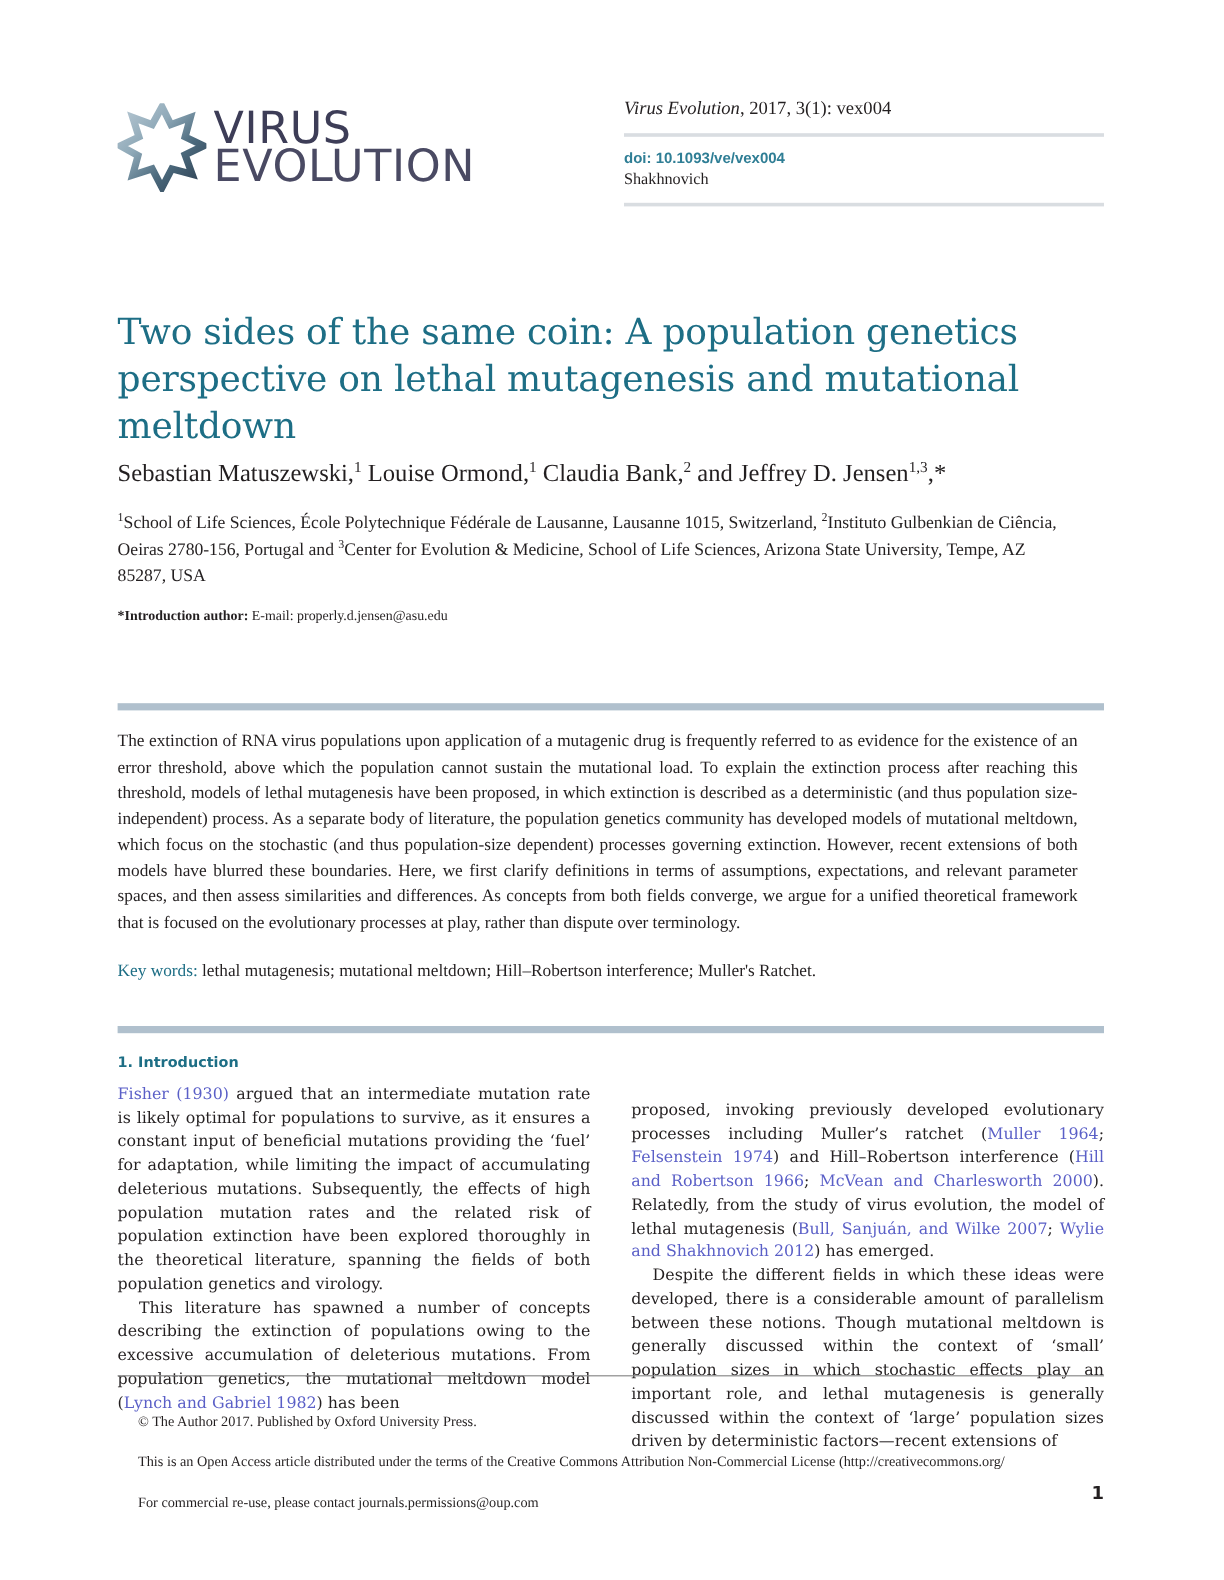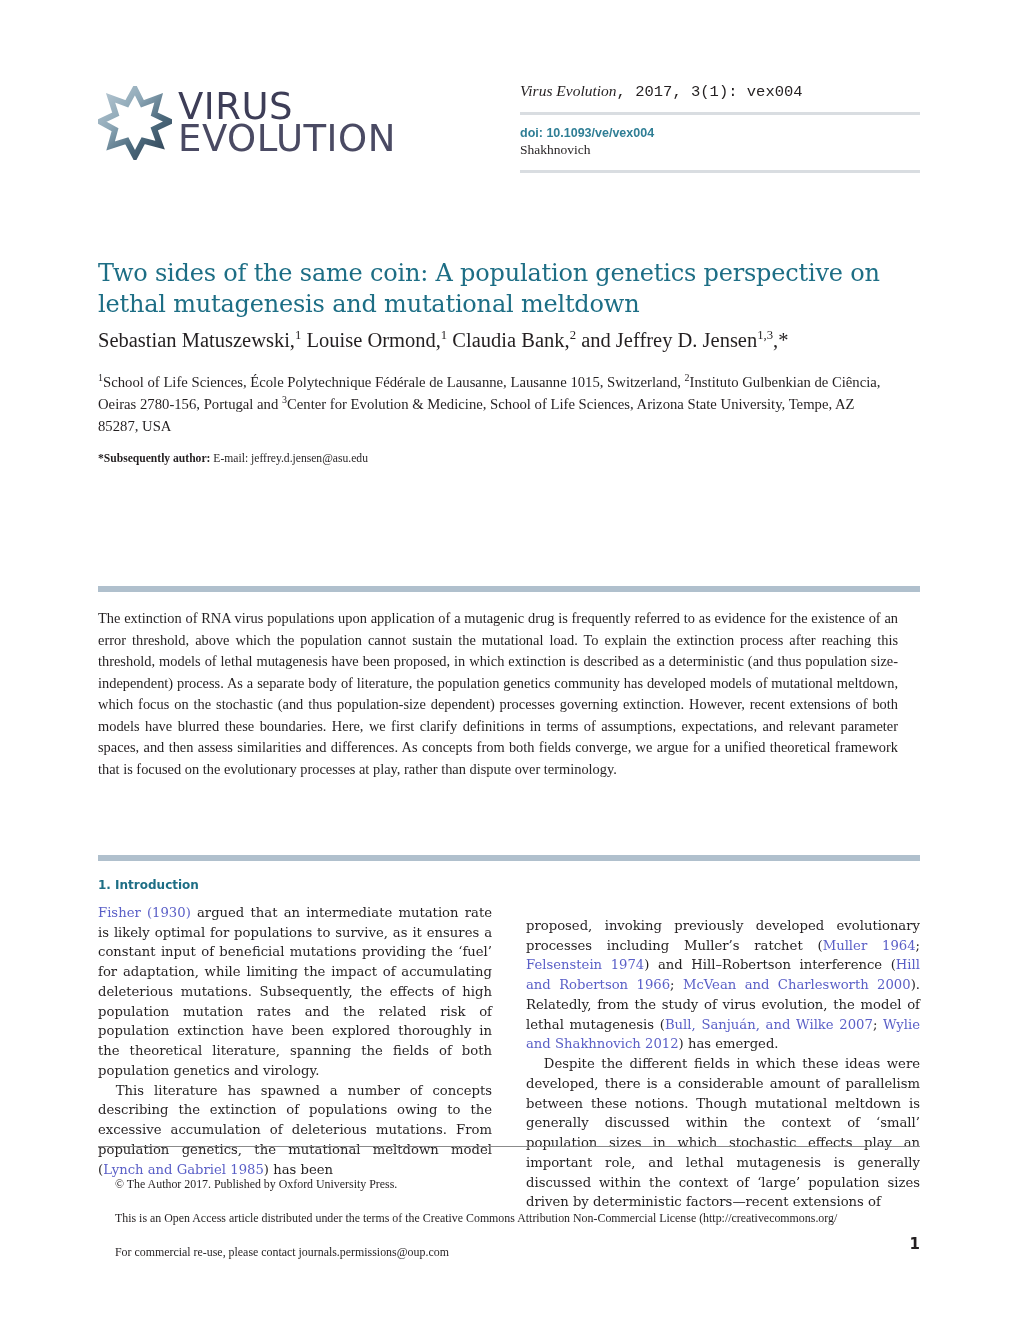--- a/index.html
+++ b/index.html
@@ -65,21 +65,21 @@
     width: 400px;
     padding-top: 4px;
   }
   .journal-cite {
     font-family: "Liberation Serif", serif;
     font-style: italic;
     font-size: 15.5px;
     color: #231f20;
     margin: 0 0 11px 0;
   }
-  .journal-cite .roman { font-style: normal; font-family: Liberation Mono, monospace; }
+  .journal-cite .roman { font-style: normal; }
   .meta-rule {
     height: 3px;
     background: #d9dde1;
     width: 100%;
   }
   .doi-line {
     font-family: "Liberation Sans", sans-serif;
     font-size: 12.5px;
     color: #2f7e95;
     font-weight: 600;
@@ -96,21 +96,21 @@
   
   .title-area {
     position: absolute;
     left: 98px;
     top: 258px;
     width: 790px;
   }
   h1.paper-title {
     font-family: "DejaVu Serif", serif;
     font-weight: 400;
-    font-size: 24px;
+    font-size: 30px;
     line-height: 1.30;
     color: #1d6e85;
     margin: 0 0 6px 0;
     letter-spacing: -0.2px;
   }
   .authors {
     font-family: "Liberation Serif", serif;
     font-size: 20.5px;
     line-height: 1.38;
     color: #231f20;
@@ -275,37 +275,41 @@
       <div class="meta-rule"></div>
     </div>
 
   </div>
 
   <div class="title-area">
     <h1 class="paper-title">Two sides of the same coin: A population genetics perspective on lethal mutagenesis and mutational meltdown</h1>
     <p class="authors">Sebastian Matuszewski,<sup>1</sup> Louise Ormond,<sup>1</sup> Claudia Bank,<sup>2</sup> and Jeffrey D. Jensen<sup>1,3</sup>,*</p>
     <div class="affiliations"><sup>1</sup>School of Life Sciences, École Polytechnique Fédérale de Lausanne, Lausanne 1015, Switzerland, <sup>2</sup>Instituto Gulbenkian de Ciência, Oeiras 2780-156, Portugal and <sup>3</sup>Center for Evolution &amp; Medicine, School of Life Sciences, Arizona State University, Tempe, AZ 85287, USA</div>
     <div class="corresponding">
-      <b>*Subsequently author:</b>
-      <span>E-mail: jeffrey.d.jensen@asu.edu</span>
+      <b>*Introduction author:</b>
+      <span>E-mail: properly.d.jensen@asu.edu</span>
     </div>
   </div>
 
   <div class="thick-rule" style="top:586px"></div>
   <div class="thick-rule" style="top:855px"></div>
 
   <div class="abstract-block">
     <p class="abstract-text">The extinction of RNA virus populations upon application of a mutagenic drug is frequently referred to as evidence for the existence of an error threshold, above which the population cannot sustain the mutational load. To explain the extinction process after reaching this threshold, models of lethal mutagenesis have been proposed, in which extinction is described as a deterministic (and thus population size-independent) process. As a separate body of literature, the population genetics community has developed models of mutational meltdown, which focus on the stochastic (and thus population-size dependent) processes governing extinction. However, recent extensions of both models have blurred these boundaries. Here, we first clarify definitions in terms of assumptions, expectations, and relevant parameter spaces, and then assess similarities and differences. As concepts from both fields converge, we argue for a unified theoretical framework that is focused on the evolutionary processes at play, rather than dispute over terminology.</p>
+    <div class="keywords">
+      <span class="kw-label">Key words:</span>
+      <span>lethal mutagenesis; mutational meltdown; Hill–Robertson interference; Muller's Ratchet.</span>
+    </div>
   </div>
 
   <div class="body-columns">
     <div class="col">
       <h2 class="section-head">1. Introduction</h2>
       <p><a class="ref">Fisher (1930)</a> argued that an intermediate mutation rate is likely optimal for populations to survive, as it ensures a constant input of beneficial mutations providing the ‘fuel’ for adaptation, while limiting the impact of accumulating deleterious mutations. Subsequently, the effects of high population mutation rates and the related risk of population extinction have been explored thoroughly in the theoretical literature, spanning the fields of both population genetics and virology.</p>
-      <p>This literature has spawned a number of concepts describing the extinction of populations owing to the excessive accumulation of deleterious mutations. From population genetics, the mutational meltdown model (<a class="ref">Lynch and Gabriel 1985</a>) has been</p>
+      <p>This literature has spawned a number of concepts describing the extinction of populations owing to the excessive accumulation of deleterious mutations. From population genetics, the mutational meltdown model (<a class="ref">Lynch and Gabriel 1982</a>) has been</p>
     </div>
     <div class="col">
       <div class="spacer-head"></div>
       <p>proposed, invoking previously developed evolutionary processes including Muller’s ratchet (<a class="ref">Muller 1964</a>; <a class="ref">Felsenstein 1974</a>) and Hill–Robertson interference (<a class="ref">Hill and Robertson 1966</a>; <a class="ref">McVean and Charlesworth 2000</a>). Relatedly, from the study of virus evolution, the model of lethal mutagenesis (<a class="ref">Bull, Sanjuán, and Wilke 2007</a>; <a class="ref">Wylie and Shakhnovich 2012</a>) has emerged.</p>
       <p>Despite the different fields in which these ideas were developed, there is a considerable amount of parallelism between these notions. Though mutational meltdown is generally discussed within the context of ‘small’ population sizes in which stochastic effects play an important role, and lethal mutagenesis is generally discussed within the context of ‘large’ population sizes driven by deterministic factors—recent extensions of</p>
     </div>
   </div>
 
   <div class="footer-rule"></div>
   <div class="footer">

